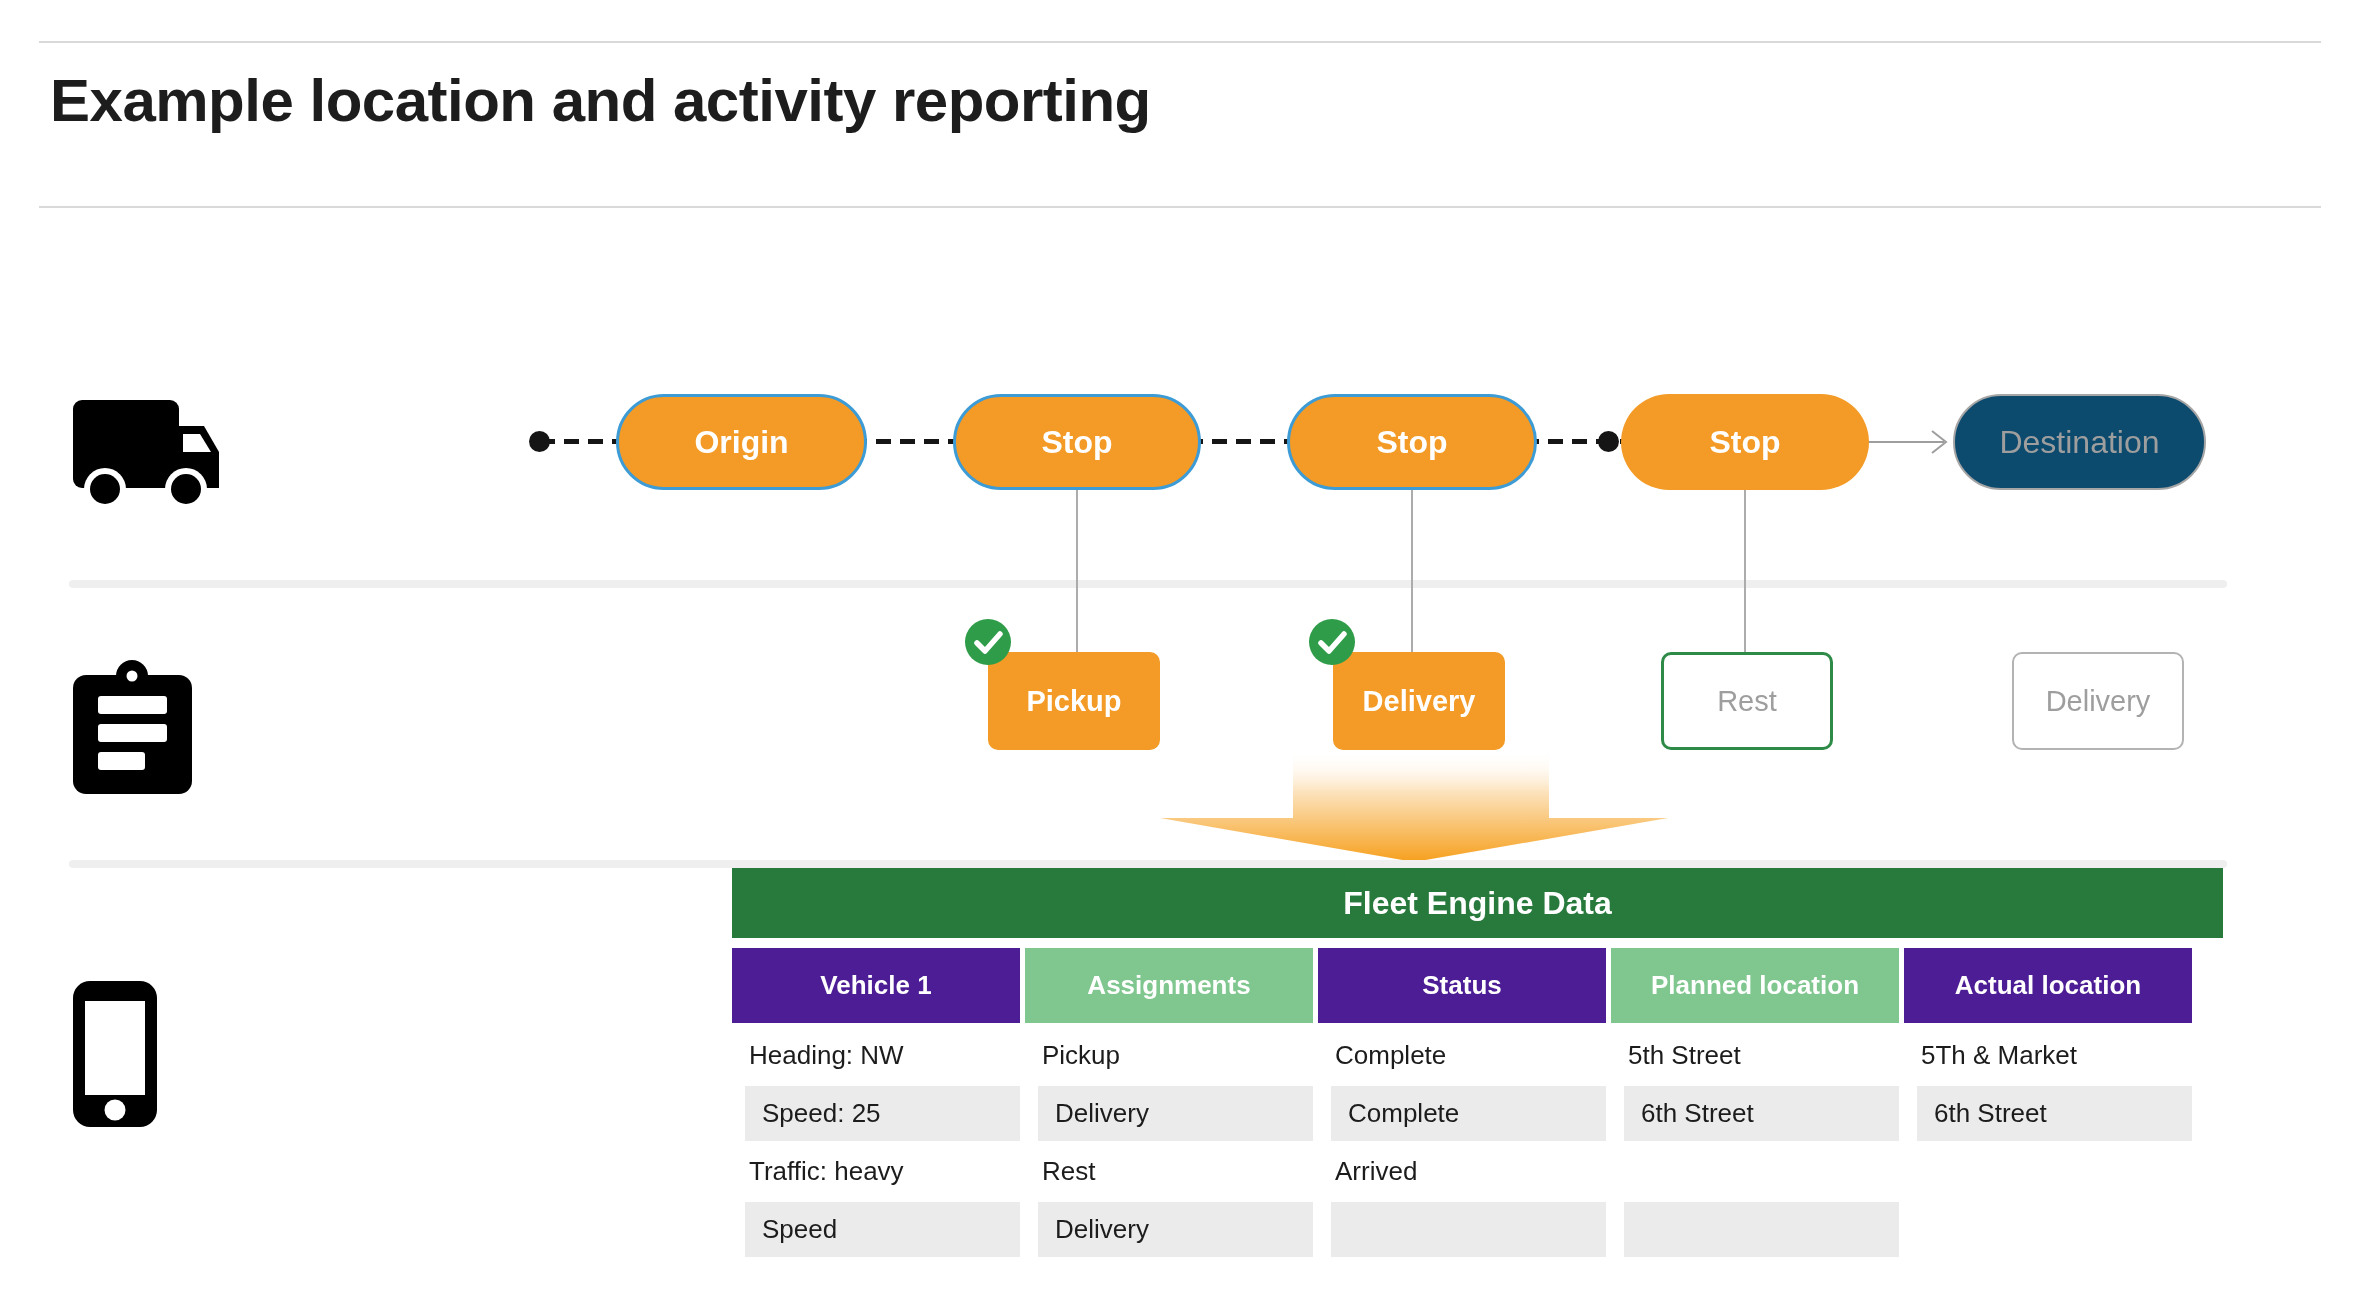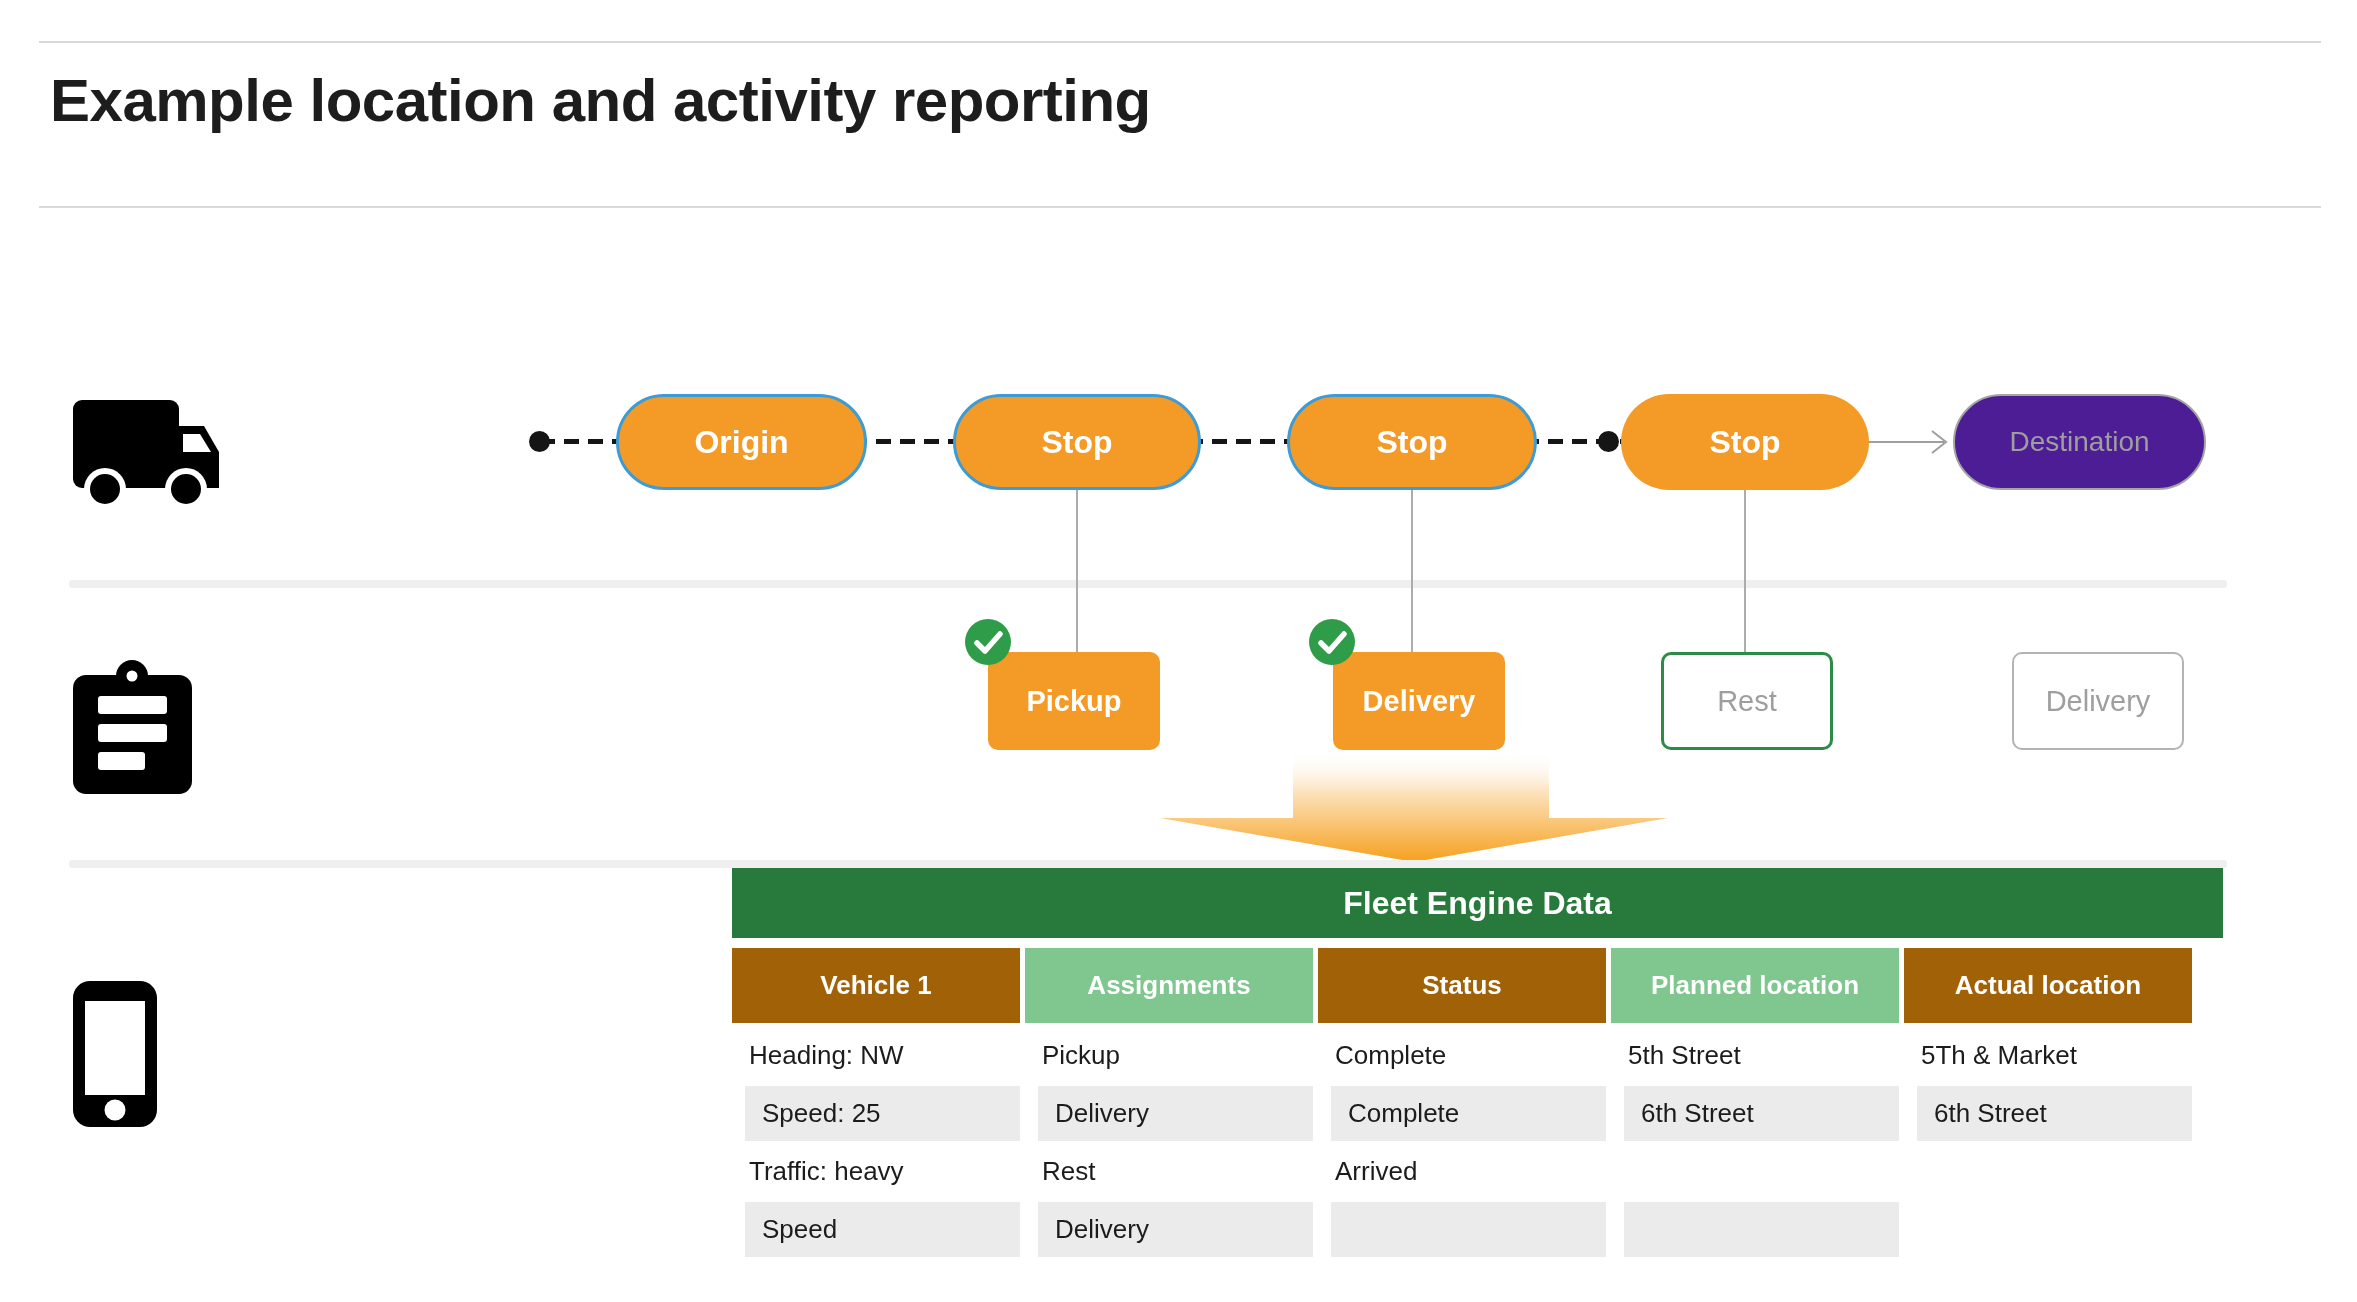--- a/index.html
+++ b/index.html
@@ -30,22 +30,22 @@
     position:absolute; top:394px; height:96px; border-radius:48px; z-index:2;
     background:#F39B26; border:3px solid #3D9BD5;
     display:flex; align-items:center; justify-content:center;
     color:#ffffff; font-size:32px; font-weight:bold;
   }
   .pill.origin { left:616px; width:251px; }
   .pill.stop1  { left:953px; width:248px; }
   .pill.stop2  { left:1287px; width:250px; }
   .pill.stop3  { left:1621px; width:248px; border:none; }
   .pill.dest   {
-    left:1953px; width:253px; background:#4c1d95; border:2px solid #A5A5A5;
-    color:#9E9E9E; font-weight:normal; font-size:28px;text-align:right;
+    left:1953px; width:253px; background:#0c4a6e; border:2px solid #A5A5A5;
+    color:#9E9E9E; font-weight:normal; font-size:32px;text-align:right;
   }
   .to-dest { position:absolute; left:1864px; top:427px; }
 
   
   .band { position:absolute; left:69px; width:2158px; height:8px; border-radius:4px; background:#EFEFEF; }
   .band1 { top:580px; }
   .band2 { top:860px; }
 
   
   .connector { position:absolute; top:490px; width:2px; height:163px; background:#ACACAC; }
@@ -79,21 +79,21 @@
     display:flex; align-items:center; justify-content:center; z-index:5;
   }
   .col-headers {
     position:absolute; left:732px; top:948px; width:1460px; height:75px;
     display:grid; grid-template-columns:repeat(5,288px); column-gap:5px;
   }
   .col-header {
     display:flex; align-items:center; justify-content:center;
     color:#ffffff; font-size:26px; font-weight:bold;
   }
-  .col-header.g-med { background:#a16207; }
+  .col-header.g-med { background:#4c1d95; }
   .col-header.g-light { background:#7FC68F; }
   .data-rows { position:absolute; left:732px; top:1028px; width:1460px; }
   .data-row { display:grid; grid-template-columns:repeat(5,288px); column-gap:5px; height:55px; margin-bottom:3px; }
   .cell {
     line-height:55px; padding-left:17px; font-size:26px; color:#1c1c1c; white-space:nowrap;
   }
   .data-row.shaded .cell { background:#EBEBEB;margin-left:13px; }
 </style>
 </head>
 <body>

